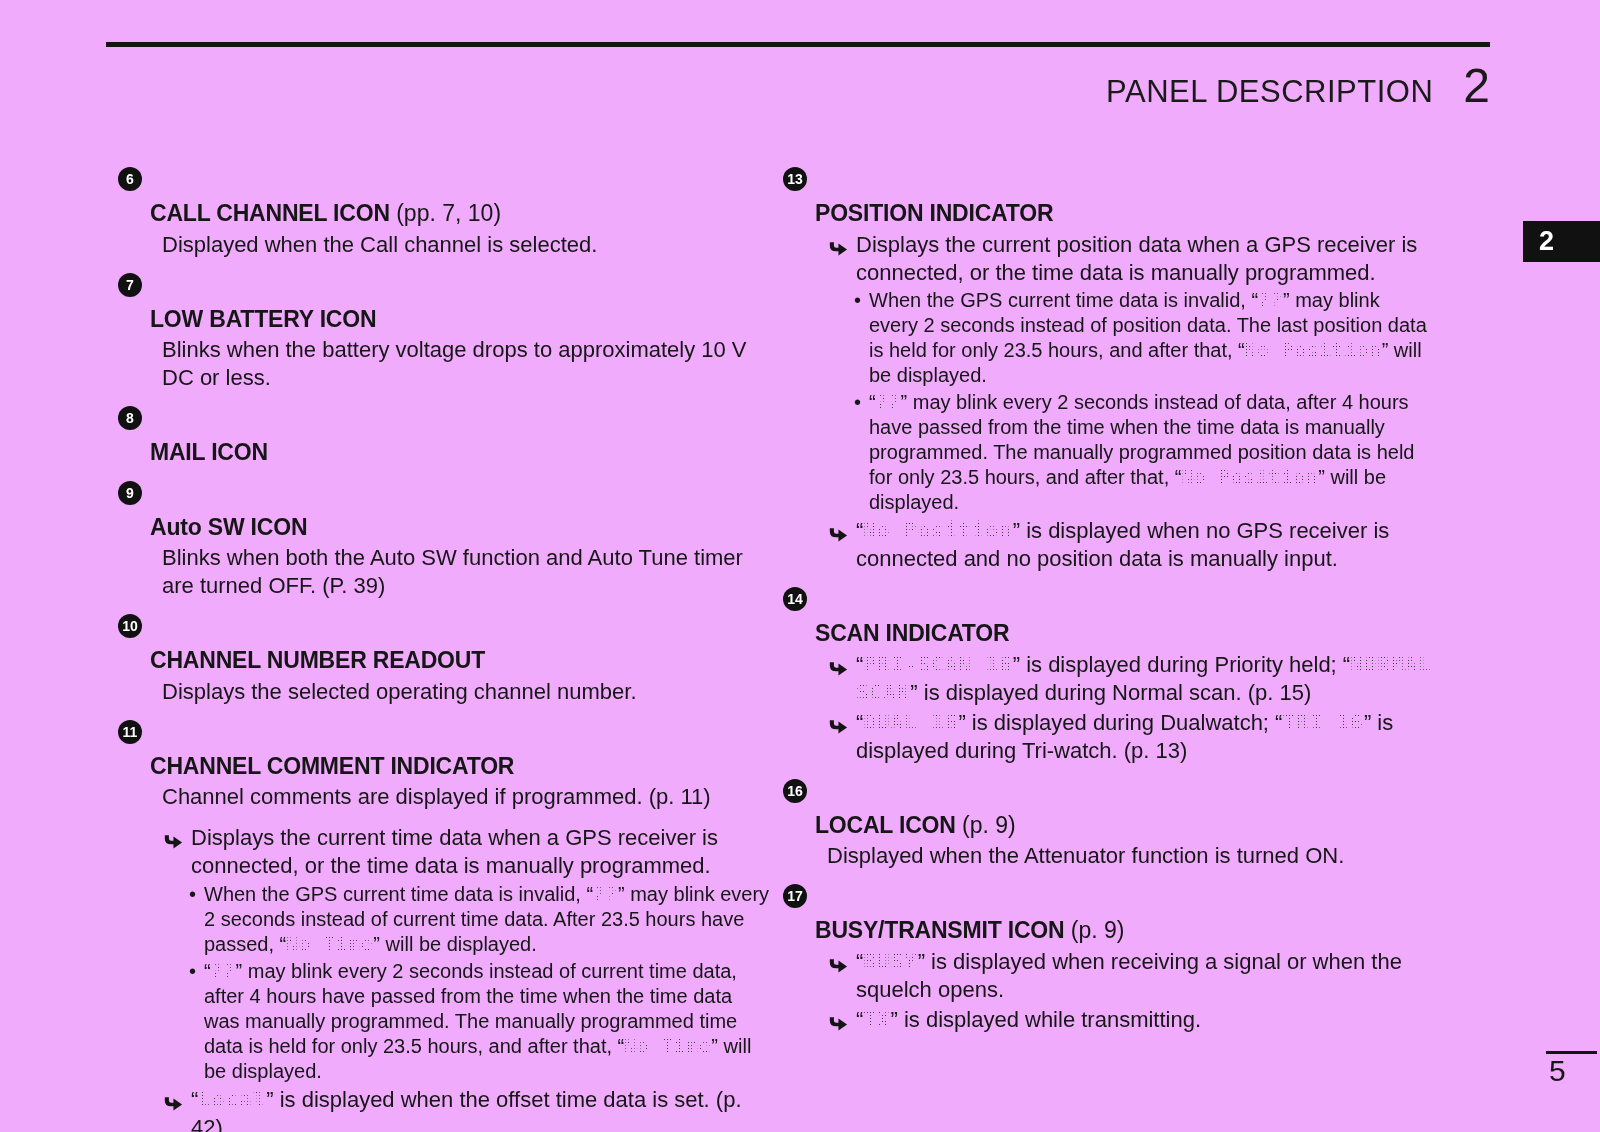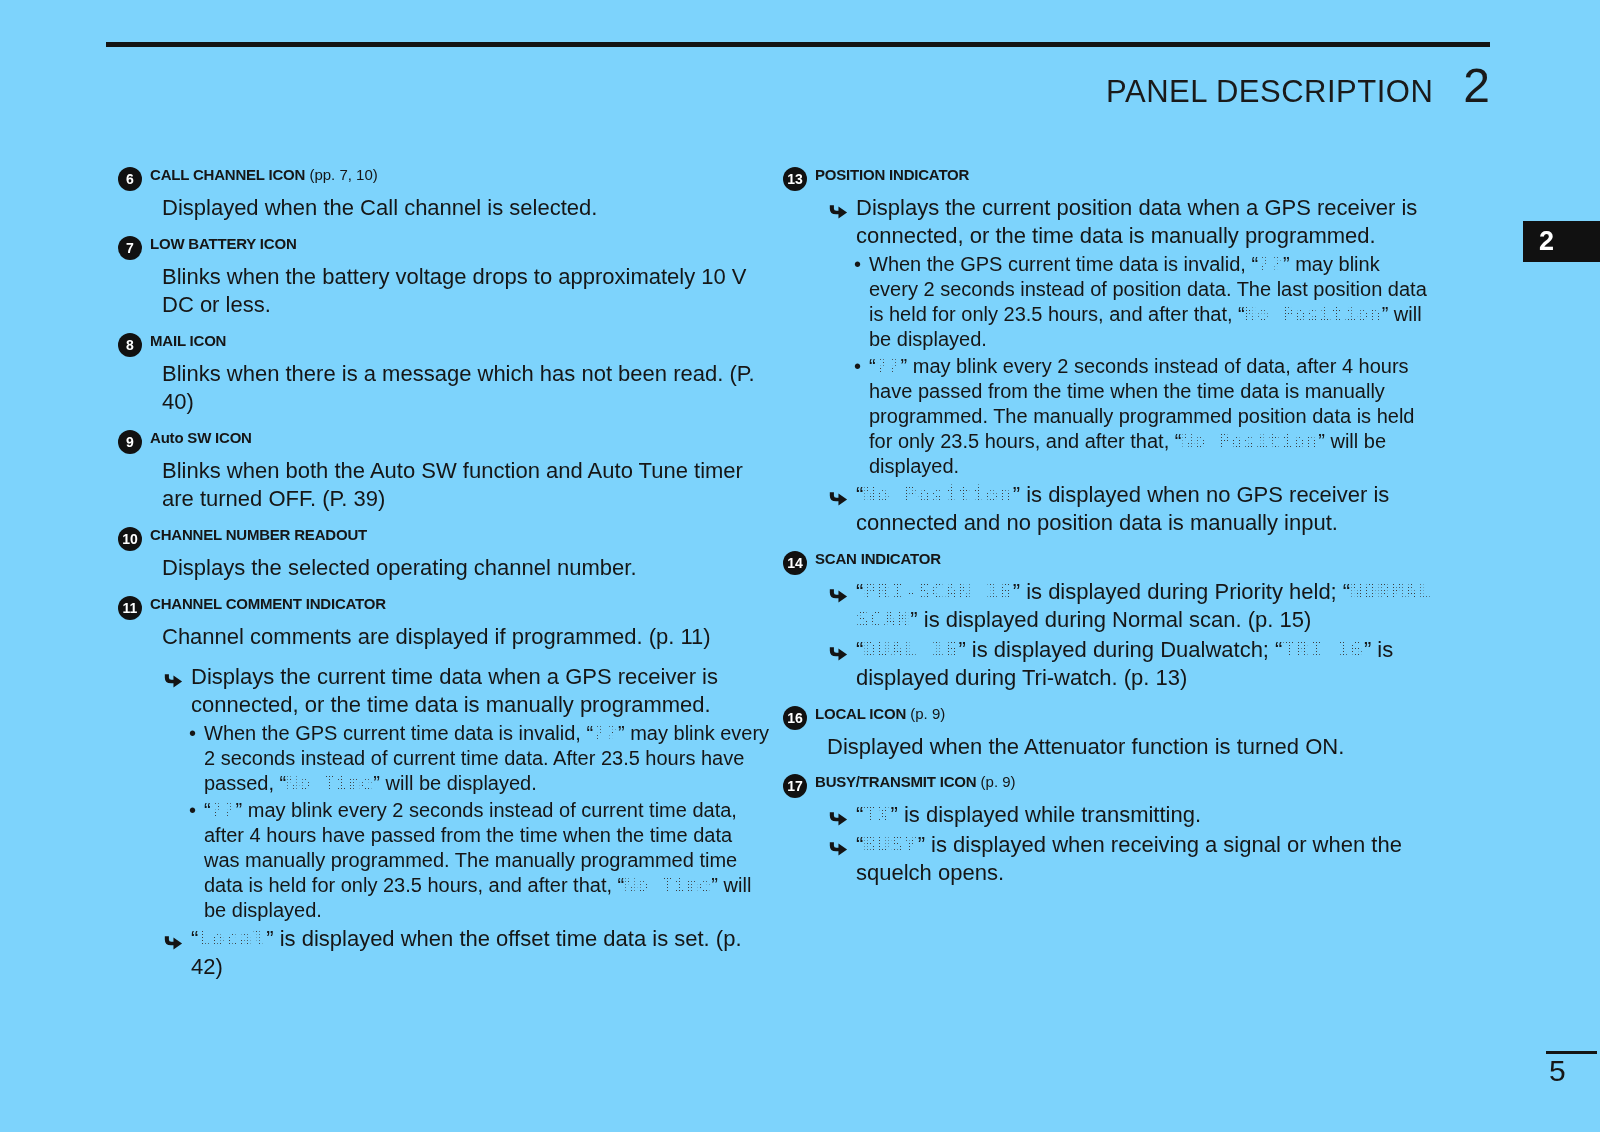--- a/index.html
+++ b/index.html
@@ -1,19 +1,19 @@
 <!DOCTYPE html>
 <html><head>
 <meta charset="utf-8">
 <style>
   html,body{margin:0;padding:0;background:#ffffff;}
   .page{
     position:relative;
     width:1600px;height:1132px;
-    background:#7dd3fc;
+    background:#f0abfc;
     font-family:"Liberation Sans","DejaVu Sans",sans-serif;
     color:#161616;
     overflow:hidden;
   }
   .top-rule{
     position:absolute;left:106px;top:42px;width:1384px;height:5px;background:#141414;
   }
   .header{
     position:absolute;top:58px;right:110px;
     display:flex;align-items:baseline;gap:30px;
@@ -35,21 +35,21 @@
   .col-left{left:118px;width:652px;}
   .col-right{left:783px;width:650px;}
   .item{margin-bottom:13px;}
   .item-head{display:flex;align-items:flex-start;gap:8px;margin-bottom:3px;}
   .num{
     flex:0 0 auto;width:24px;height:24px;border-radius:50%;
     background:#111;color:#fff;
     display:flex;align-items:center;justify-content:center;
     font-size:14px;font-weight:bold;margin-top:1px;
   }
-  .item-title{font-size:15px;font-weight:bold;line-height:1.2;letter-spacing:-0.2px;}
+  .item-title{font-size:23px;font-weight:bold;line-height:1.2;letter-spacing:-0.2px;margin-top:34px;}
   .item-title .suffix{font-weight:normal;letter-spacing:0;}
   .item-body{margin-left:44px;}
   .para{font-size:22px;line-height:1.27;margin:0 0 2px 0;}
   .para.arrow{position:relative;padding-left:29px;}
   .para.arrow .arr{position:absolute;left:1px;top:5px;}
   .para.bullet{font-size:20px;line-height:1.25;position:relative;margin-left:27px;padding-left:15px;}
   .para.bullet .dot{position:absolute;left:0;top:0;}
   .lcd{
     font-family:"DejaVu Sans Mono","Liberation Mono",monospace;
     font-weight:bold;
@@ -100,23 +100,20 @@
         </div>
         <div class="item-body">
           <div class="para text"><span>Blinks when the battery voltage drops to approximately 10 V DC or less.</span></div>
         </div>
       </div>
       <div class="item">
         <div class="item-head">
           <span class="num">8</span>
           <span class="item-title">MAIL ICON</span>
         </div>
-        <div class="item-body">
-          <div class="para text"><span>Blinks when there is a message which has not been read. (P. 40)</span></div>
-        </div>
       </div>
       <div class="item">
         <div class="item-head">
           <span class="num">9</span>
           <span class="item-title">Auto SW ICON</span>
         </div>
         <div class="item-body">
           <div class="para text"><span>Blinks when both the Auto SW function and Auto Tune timer are turned OFF. (P. 39)</span></div>
         </div>
       </div>
@@ -192,23 +189,23 @@
         </div>
       </div>
       <div class="item">
         <div class="item-head">
           <span class="num">17</span>
           <span class="item-title">BUSY/TRANSMIT ICON<span class="suffix"> (p. 9)</span></span>
         </div>
         <div class="item-body">
           <div class="para arrow"><span class="arr"><svg viewBox="0 0 22 16" width="20" height="15" aria-hidden="true">
                 <path d="M2 0 L6.5 0 L6.5 3.8 Q6.5 6 9.2 6 L11.5 6 L11.5 1.3 L21 8 L11.5 14.7 L11.5 10 L8.8 10 Q2 10 2 3.8 Z" fill="#141414"></path>
+              </svg></span><span>“</span><span class="lcd">BUSY</span><span>” is displayed when receiving a signal or when the squelch opens.</span></div>
+          <div class="para arrow"><span class="arr"><svg viewBox="0 0 22 16" width="20" height="15" aria-hidden="true">
+                <path d="M2 0 L6.5 0 L6.5 3.8 Q6.5 6 9.2 6 L11.5 6 L11.5 1.3 L21 8 L11.5 14.7 L11.5 10 L8.8 10 Q2 10 2 3.8 Z" fill="#141414"></path>
               </svg></span><span>“</span><span class="lcd">TX</span><span>” is displayed while transmitting.</span></div>
-          <div class="para arrow"><span class="arr"><svg viewBox="0 0 22 16" width="20" height="15" aria-hidden="true">
-                <path d="M2 0 L6.5 0 L6.5 3.8 Q6.5 6 9.2 6 L11.5 6 L11.5 1.3 L21 8 L11.5 14.7 L11.5 10 L8.8 10 Q2 10 2 3.8 Z" fill="#141414"></path>
-              </svg></span><span>“</span><span class="lcd">BUSY</span><span>” is displayed when receiving a signal or when the squelch opens.</span></div>
         </div>
       </div>
     </div>
 
   <div class="page-rule"></div>
   <div class="page-num">5</div>
 </div>
 
 </body></html>

